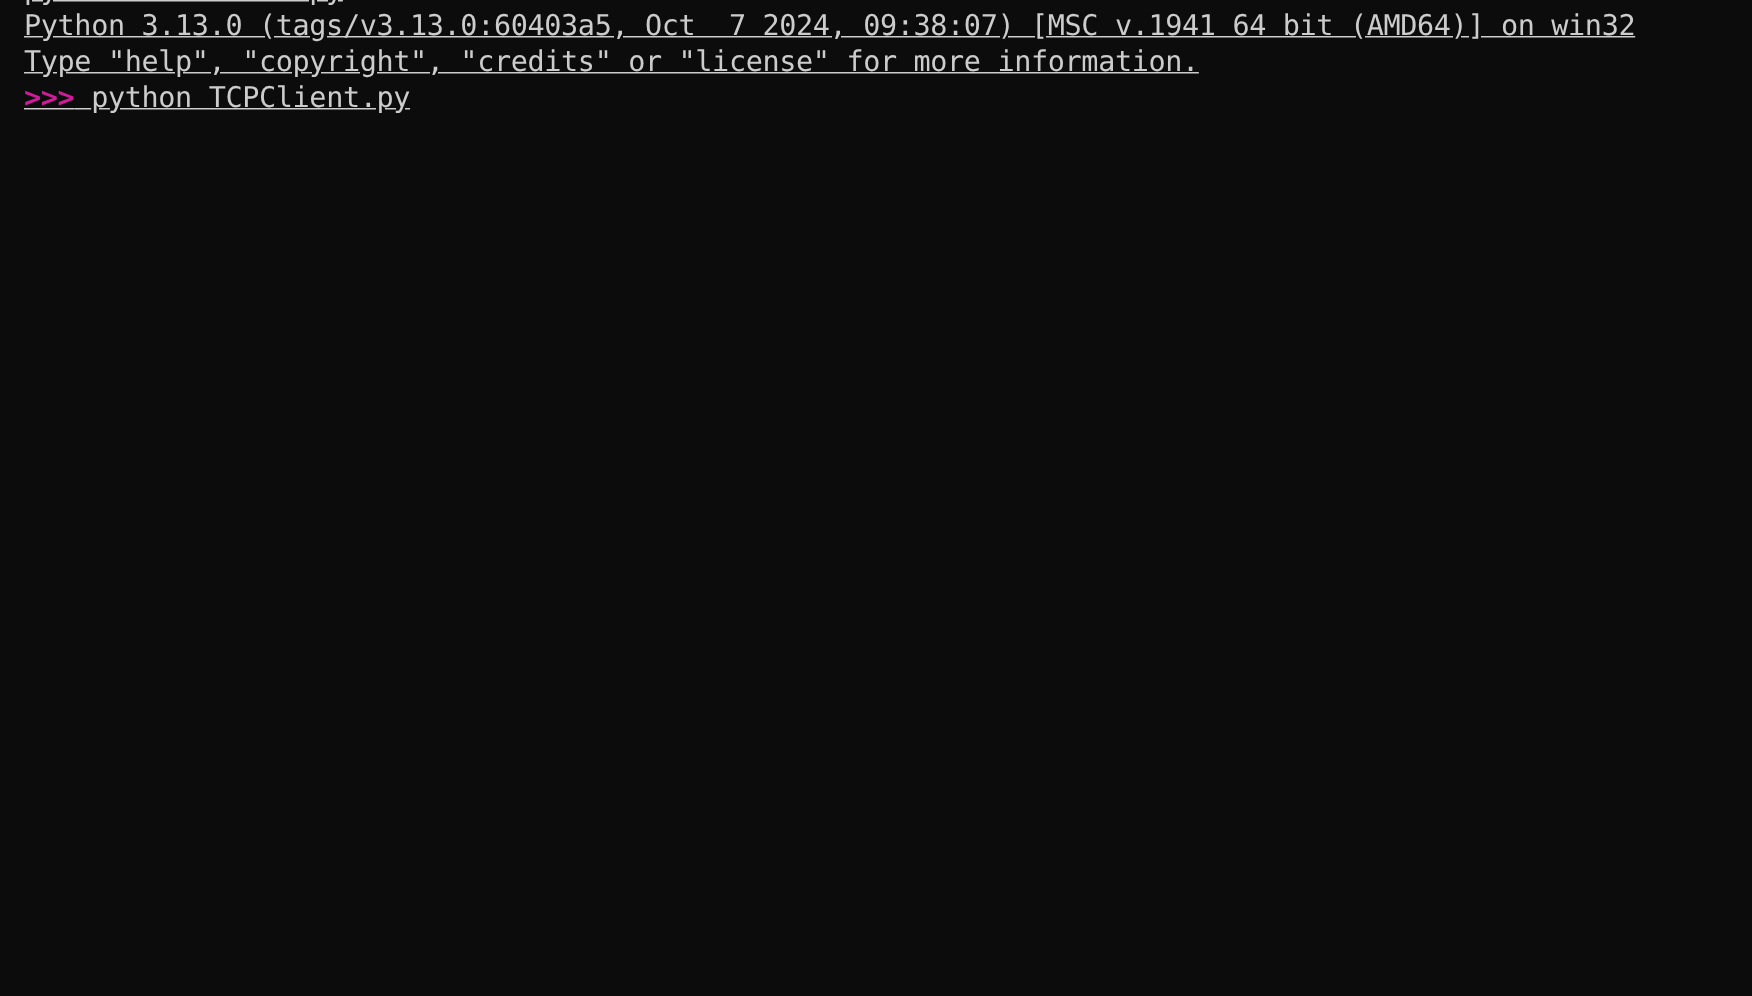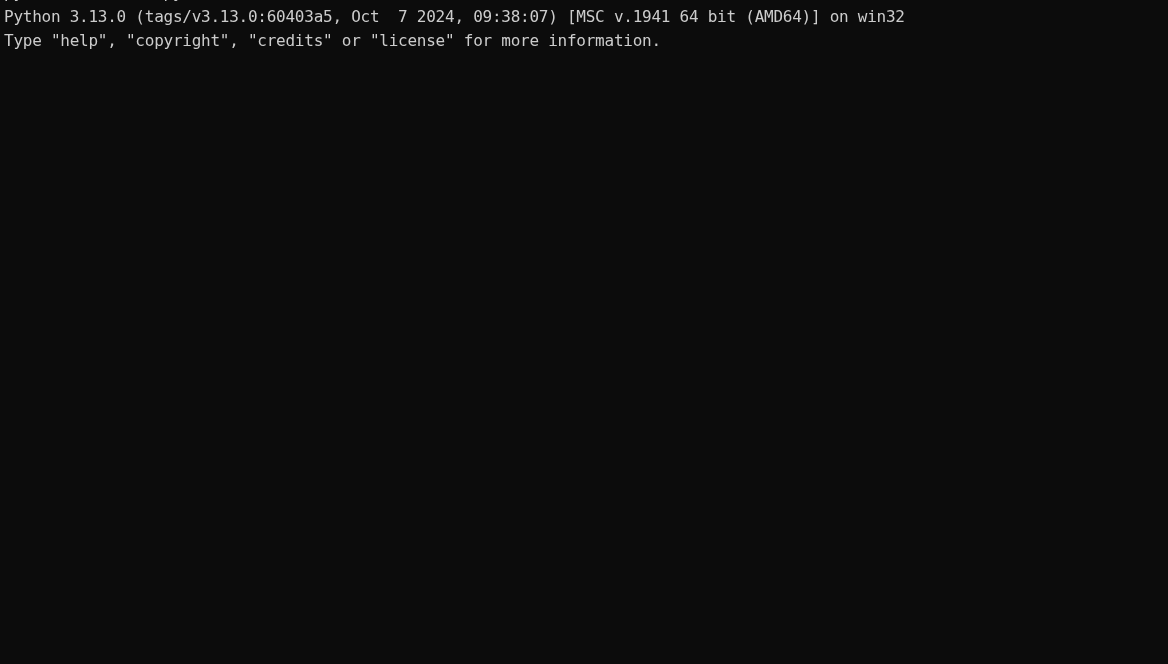--- a/index.html
+++ b/index.html
@@ -28,26 +28,27 @@
     position: absolute;
     left: 0;
     
     top: -19px;
     width: 1168px;
   }
 
   .line {
     height: 24px;
     line-height: 24px;
-    font-size: 16px;
+    font-size: 19px;
     letter-spacing: -0.25px;
     color: #cccccc;
     white-space: pre;
-    padding-left: 4px;
+    padding-left: 16px;
     font-family: "DejaVu Sans Mono", "Liberation Mono", monospace;
+    text-decoration: underline;
   }
 
   .line.clipped {
     color: #cccccc;
   }
 
   .prompt-sigil {
     color: #d01c9a;
     font-weight: bold;
   }
@@ -61,15 +62,16 @@
 
 <div id="terminal">
   <div id="screen">
 
     <div class="line clipped">python TCPClient.py</div>
 
     <div class="line">Python 3.13.0 (tags/v3.13.0:60403a5, Oct  7 2024, 09:38:07) [MSC v.1941 64 bit (AMD64)] on win32</div>
 
     <div class="line">Type "help", "copyright", "credits" or "license" for more information.</div>
 
+    <div class="line"><span class="prompt-sigil">&gt;&gt;&gt;</span><span class="prompt-sep"> </span><span class="cmd-text">python TCPClient.py</span></div>
 
   </div>
 </div>
 
 </body></html>

